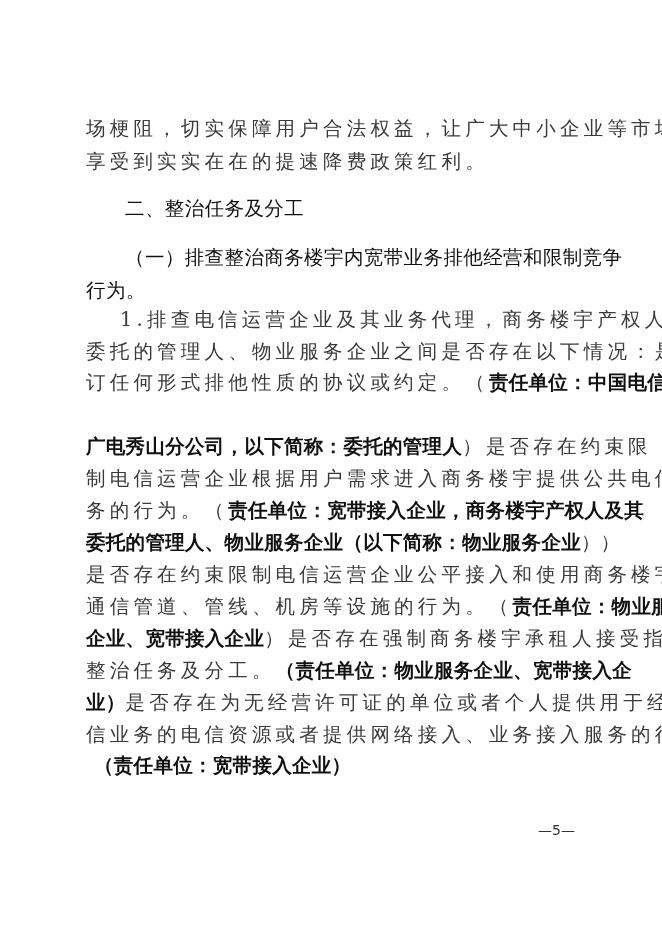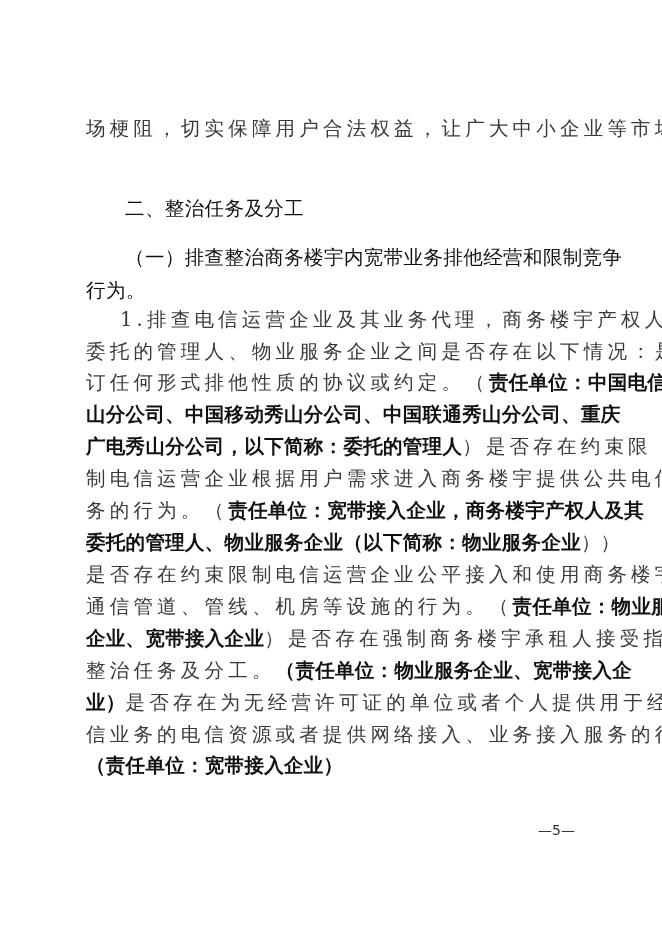--- a/index.html
+++ b/index.html
@@ -22,36 +22,36 @@
   .pagenum {
     position: absolute; left: 538px; top: 822px; font-size: 14px;
     font-family: "DejaVu Sans", sans-serif; color: #333;
   }
 </style>
 </head>
 <body>
 
 <div class="page">
   <div class="line serif" style="top:113px;"><span>场梗阻，切实保障用户合法权益，让广大中小企业等市场主体</span></div>
+  <div class="line serif" style="top:146px;"><span>享受到实实在在的提速降费政策红利。</span></div>
 
   <div class="line heading" style="top:192px; left:125px;"><span>二、整治任务及分工</span></div>
 
   <div class="line heading" style="top:274px;"><span>行为。</span></div>
   <div class="line heading" style="top:241px; left:125px;"><span>（一）排查整治商务楼宇内宽带业务排他经营和限制竞争</span></div>
 
   <div class="line serif" style="top:304px; left:120px;"><span>1.排查电信运营企业及其业务代理，商务楼宇产权人及其</span></div>
   <div class="line serif" style="top:336px;"><span>委托的管理人、物业服务企业之间是否存在以下情况：是否签</span></div>
   <div class="line" style="top:367px;"><span class="serif">订任何形式排他性质的协议或约定。（</span><span class="bold">责任单位：中国电信秀</span></div>
-  <div class="line bold" style="top:399px;"><span>山分公司、中国移动秀山分公司、中国联通秀山分公司、重庆</span></div>
   <div class="line" style="top:431px;"><span class="bold">广电秀山分公司，以下简称：委托的管理人</span><span class="serif">）是否存在约束限</span></div>
   <div class="line serif" style="top:463px;"><span>制电信运营企业根据用户需求进入商务楼宇提供公共电信服</span></div>
   <div class="line" style="top:495px;"><span class="serif">务的行为。（</span><span class="bold">责任单位：宽带接入企业，商务楼宇产权人及其</span></div>
   <div class="line" style="top:527px;text-align:center;"><span class="bold">委托的管理人、物业服务企业（以下简称：物业服务企业</span><span class="serif" style="letter-spacing:0;">））</span></div>
   <div class="line serif" style="top:559px;"><span>是否存在约束限制电信运营企业公平接入和使用商务楼宇内</span></div>
   <div class="line" style="top:591px;"><span class="serif">通信管道、管线、机房等设施的行为。（</span><span class="bold">责任单位：物业服务</span></div>
   <div class="line" style="top:623px;"><span class="bold">企业、宽带接入企业</span><span class="serif">）是否存在强制商务楼宇承租人接受指定</span></div>
   <div class="line" style="top:655px;"><span class="serif">整治任务及分工。</span><span class="bold">（责任单位：物业服务企业、宽带接入企</span></div>
   <div class="line" style="top:687px;"><span class="bold">业）</span><span class="serif">是否存在为无经营许可证的单位或者个人提供用于经营电</span></div>
   <div class="line serif" style="top:719px;"><span>信业务的电信资源或者提供网络接入、业务接入服务的行为。</span></div>
-  <div class="line bold" style="top:750px;"><span>（责任单位：宽带接入企业）</span></div>
+  <div class="line bold" style="top:750px;margin-left:8px;"><span>（责任单位：宽带接入企业）</span></div>
 
   <div class="pagenum">—5—</div>
 </div>
 
 </body></html>

